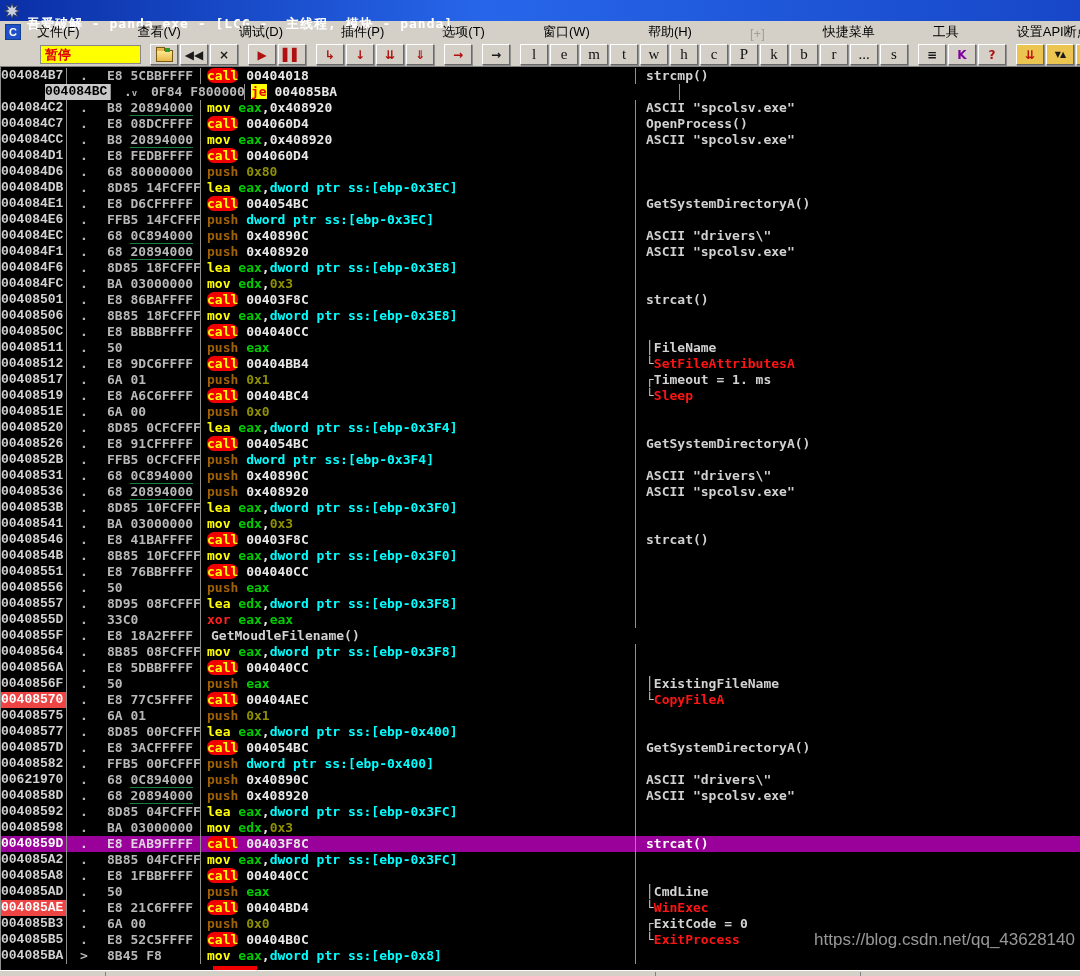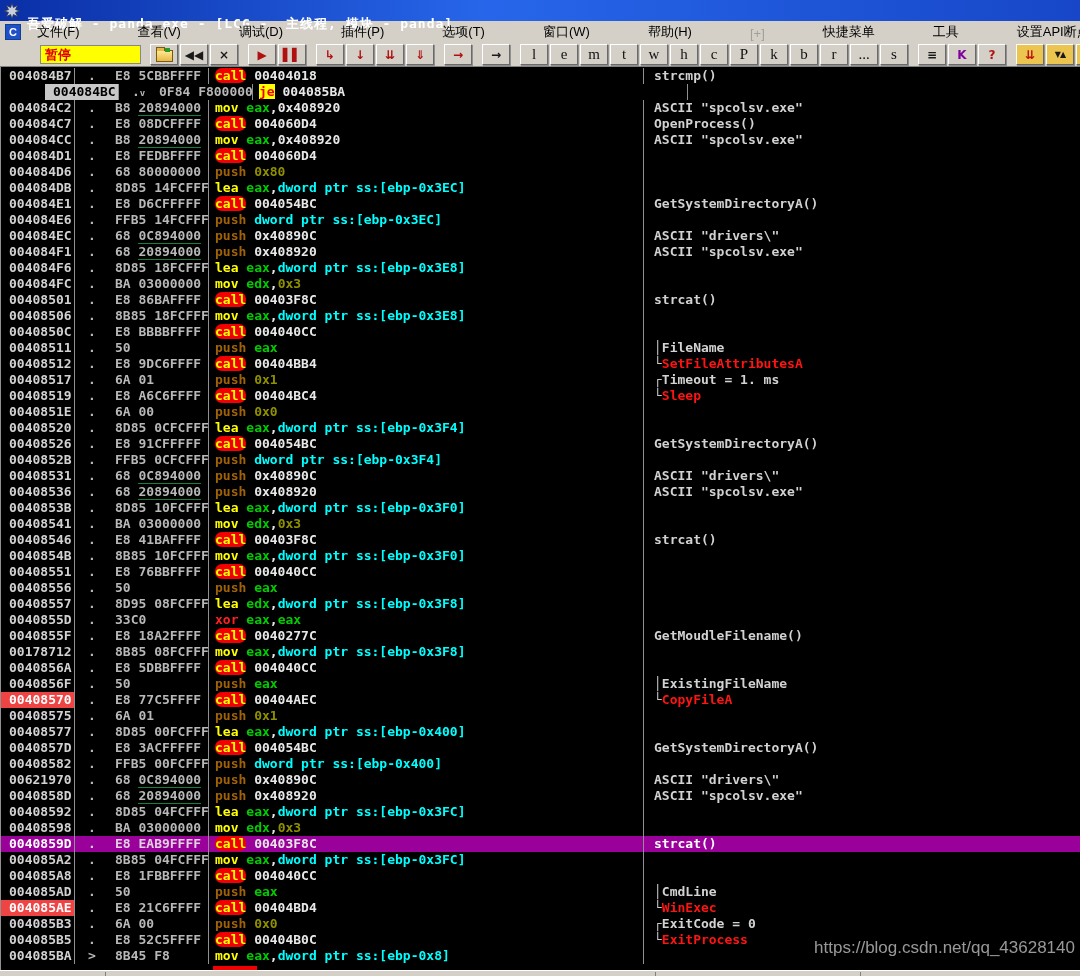--- a/index.html
+++ b/index.html
@@ -32,21 +32,21 @@
   .ico-gold{background:#ecc450;color:#1a1a1a;}
   .ico-gold.ico-red{color:#c01010;}
   .tiny{font:bold 8px "Liberation Sans",sans-serif;letter-spacing:0;}
   .small{font-size:8px;letter-spacing:-1px;}
   .fold{width:15px;height:10px;background:linear-gradient(#ffe890,#e8b84a);border:1px solid #7a5a10;position:relative;margin-top:3px;}
   .fold::before{content:"";position:absolute;top:-4px;left:-1px;width:7px;height:3px;background:#e8b84a;border:1px solid #7a5a10;border-bottom:none;}
   .fold::after{content:"";position:absolute;top:-3px;left:8px;width:5px;height:4px;background:#2a9a2a;}
   
   .pane{position:relative;height:902px;background:#000;padding-top:1px;border-left:1px solid #909090;}
   .row{display:flex;height:16px;line-height:16px;font:bold 13px "DejaVu Sans Mono",monospace;white-space:pre;}
-  .addr{width:65px;padding-left:8px;color:#d2d2d2;flex:none;border-right:1px solid #909090;}
+  .addr{width:65px;padding-left:0;color:#d2d2d2;flex:none;border-right:1px solid #909090;font-family:Liberation Mono, monospace;}
   .row.sel .addr{background:#c8c8c8;color:#000;margin-left:44px;}
   .row.bp .addr{background:#ef4444;color:#fff;}
   .row.cur{background:#9a009a;}
   .row.cur .addr,.row.cur .cmt,.row.cur .cmt .pre{color:#fff;}
   .row.cur .bytes,.row.cur .dot{color:#e0d0e0;}
   .mid{width:133px;flex:none;border-right:1px solid #909090;display:flex;overflow:hidden;}
   .dot{width:27px;padding-left:13px;color:#b8b8b8;flex:none;}
   .jump-hint{font-size:9px;}
   .bytes{color:#b8b8b8;overflow:hidden;white-space:pre;}
   .bytes .u{border-bottom:4px solid #15803d;}
@@ -57,21 +57,21 @@
   .t-call{background:#f20000;color:#ffff00;border-radius:7px;}
   .t-je{background:#ffff00;color:#f20000;}
   .t-mn{color:#ffff00;margin-top:41px;}
   .t-pu{color:#a16207;}
   .t-xo{color:#ff2020;}
   .t-reg{color:#00cc00;}
   .t-mem{color:#00ffff;}
   .t-imm{color:#8f8f00;}
   .t-w{color:#e8e8e8;}
   .partial-next{position:absolute;left:212px;bottom:0;width:44px;height:4px;background:#f20000;}
-  .watermark{position:absolute;right:5px;bottom:12px;font:17px "Liberation Sans",sans-serif;color:rgba(168,168,168,0.9);}
+  .watermark{position:absolute;right:5px;bottom:20px;font:17px "Liberation Sans",sans-serif;color:rgba(168,168,168,0.9);}
   
   .bottomstrip{height:7px;background:#d4d0c8;border-top:1px solid #fff;position:relative;}
   .bottomstrip .tick{position:absolute;top:1px;bottom:0;width:1px;background:#808080;}
 </style>
 </head>
 <body>
 
 <div class="titlebar">
   <svg class="app-icon" viewBox="0 0 16 16">
     <polygon points="16,8 11.5,9.4 13.7,13.7 9.4,11.5 8,16 6.6,11.5 2.3,13.7 4.5,9.4 0,8 4.5,6.6 2.3,2.3 6.6,4.5 8,0 9.4,4.5 13.7,2.3 11.5,6.6" fill="#c9cedd" stroke="#2a3350" stroke-width="0.8"></polygon>
@@ -175,22 +175,22 @@
       <div class="row "><span class="addr">00408531</span><span class="mid"><span class="dot">.</span><span class="bytes"><span>68</span> <span class="u">0C894000</span></span></span><span class="asm"><span class="t-pu">push</span><span class="t-w"> </span><span class="t-w">0x40890C</span></span><span class="cmt"><span>ASCII "drivers\"</span></span></div>
       <div class="row "><span class="addr">00408536</span><span class="mid"><span class="dot">.</span><span class="bytes"><span>68</span> <span class="u">20894000</span></span></span><span class="asm"><span class="t-pu">push</span><span class="t-w"> </span><span class="t-w">0x408920</span></span><span class="cmt"><span>ASCII "spcolsv.exe"</span></span></div>
       <div class="row "><span class="addr">0040853B</span><span class="mid"><span class="dot">.</span><span class="bytes"><span>8D85</span> <span>10FCFFFF</span></span></span><span class="asm"><span class="t-mn">lea</span><span class="t-w"> </span><span class="t-reg">eax</span><span class="t-w">,</span><span class="t-mem">dword ptr ss:[ebp-0x3F0]</span></span><span class="cmt"></span></div>
       <div class="row "><span class="addr">00408541</span><span class="mid"><span class="dot">.</span><span class="bytes"><span>BA</span> <span>03000000</span></span></span><span class="asm"><span class="t-mn">mov</span><span class="t-w"> </span><span class="t-reg">edx</span><span class="t-w">,</span><span class="t-imm">0x3</span></span><span class="cmt"></span></div>
       <div class="row "><span class="addr">00408546</span><span class="mid"><span class="dot">.</span><span class="bytes"><span>E8</span> <span>41BAFFFF</span></span></span><span class="asm"><span class="t-call">call</span><span class="t-w"> 00403F8C</span></span><span class="cmt"><span>strcat()</span></span></div>
       <div class="row "><span class="addr">0040854B</span><span class="mid"><span class="dot">.</span><span class="bytes"><span>8B85</span> <span>10FCFFFF</span></span></span><span class="asm"><span class="t-mn">mov</span><span class="t-w"> </span><span class="t-reg">eax</span><span class="t-w">,</span><span class="t-mem">dword ptr ss:[ebp-0x3F0]</span></span><span class="cmt"></span></div>
       <div class="row "><span class="addr">00408551</span><span class="mid"><span class="dot">.</span><span class="bytes"><span>E8</span> <span>76BBFFFF</span></span></span><span class="asm"><span class="t-call">call</span><span class="t-w"> 004040CC</span></span><span class="cmt"></span></div>
       <div class="row "><span class="addr">00408556</span><span class="mid"><span class="dot">.</span><span class="bytes"><span>50</span></span></span><span class="asm"><span class="t-pu">push</span><span class="t-w"> </span><span class="t-reg">eax</span></span><span class="cmt"></span></div>
       <div class="row "><span class="addr">00408557</span><span class="mid"><span class="dot">.</span><span class="bytes"><span>8D95</span> <span>08FCFFFF</span></span></span><span class="asm"><span class="t-mn">lea</span><span class="t-w"> </span><span class="t-reg">edx</span><span class="t-w">,</span><span class="t-mem">dword ptr ss:[ebp-0x3F8]</span></span><span class="cmt"></span></div>
       <div class="row "><span class="addr">0040855D</span><span class="mid"><span class="dot">.</span><span class="bytes"><span>33C0</span></span></span><span class="asm"><span class="t-xo">xor</span><span class="t-w"> </span><span class="t-reg">eax</span><span class="t-w">,</span><span class="t-reg">eax</span></span><span class="cmt"></span></div>
-      <div class="row "><span class="addr">0040855F</span><span class="mid"><span class="dot">.</span><span class="bytes"><span>E8</span> <span>18A2FFFF</span></span></span><span class="asm"><span class="t-call">call</span><span class="t-w"> 0040277C</span></span><span class="cmt"><span>GetMoudleFilename()</span></span></div>
-      <div class="row "><span class="addr">00178712</span><span class="mid"><span class="dot">.</span><span class="bytes"><span>8B85</span> <span>08FCFFFF</span></span></span><span class="asm"><span class="t-mn">mov</span><span class="t-w"> </span><span class="t-reg">eax</span><span class="t-w">,</span><span class="t-mem">dword ptr ss:[ebp-0x3F8]</span></span><span class="cmt"></span></div>
+      <div class="row "><span class="addr">0040855F</span><span class="mid"><span class="dot">.</span><span class="bytes"><span>E8</span> <span>18A2FFFF</span></span></span><span class="cmt"><span>GetMoudleFilename()</span></span></div>
+      <div class="row "><span class="addr">00408564</span><span class="mid"><span class="dot">.</span><span class="bytes"><span>8B85</span> <span>08FCFFFF</span></span></span><span class="asm"><span class="t-mn">mov</span><span class="t-w"> </span><span class="t-reg">eax</span><span class="t-w">,</span><span class="t-mem">dword ptr ss:[ebp-0x3F8]</span></span><span class="cmt"></span></div>
       <div class="row "><span class="addr">0040856A</span><span class="mid"><span class="dot">.</span><span class="bytes"><span>E8</span> <span>5DBBFFFF</span></span></span><span class="asm"><span class="t-call">call</span><span class="t-w"> 004040CC</span></span><span class="cmt"></span></div>
       <div class="row "><span class="addr">0040856F</span><span class="mid"><span class="dot">.</span><span class="bytes"><span>50</span></span></span><span class="asm"><span class="t-pu">push</span><span class="t-w"> </span><span class="t-reg">eax</span></span><span class="cmt"><span class="pre">│</span><span>ExistingFileName</span></span></div>
       <div class="row bp"><span class="addr">00408570</span><span class="mid"><span class="dot">.</span><span class="bytes"><span>E8</span> <span>77C5FFFF</span></span></span><span class="asm"><span class="t-call">call</span><span class="t-w"> 00404AEC</span></span><span class="cmt"><span class="pre">└</span><span class="red">CopyFileA</span></span></div>
       <div class="row "><span class="addr">00408575</span><span class="mid"><span class="dot">.</span><span class="bytes"><span>6A</span> <span>01</span></span></span><span class="asm"><span class="t-pu">push</span><span class="t-w"> </span><span class="t-imm">0x1</span></span><span class="cmt"></span></div>
       <div class="row "><span class="addr">00408577</span><span class="mid"><span class="dot">.</span><span class="bytes"><span>8D85</span> <span>00FCFFFF</span></span></span><span class="asm"><span class="t-mn">lea</span><span class="t-w"> </span><span class="t-reg">eax</span><span class="t-w">,</span><span class="t-mem">dword ptr ss:[ebp-0x400]</span></span><span class="cmt"></span></div>
       <div class="row "><span class="addr">0040857D</span><span class="mid"><span class="dot">.</span><span class="bytes"><span>E8</span> <span>3ACFFFFF</span></span></span><span class="asm"><span class="t-call">call</span><span class="t-w"> 004054BC</span></span><span class="cmt"><span>GetSystemDirectoryA()</span></span></div>
       <div class="row "><span class="addr">00408582</span><span class="mid"><span class="dot">.</span><span class="bytes"><span>FFB5</span> <span>00FCFFFF</span></span></span><span class="asm"><span class="t-pu">push</span><span class="t-w"> </span><span class="t-mem">dword ptr ss:[ebp-0x400]</span></span><span class="cmt"></span></div>
       <div class="row "><span class="addr">00621970</span><span class="mid"><span class="dot">.</span><span class="bytes"><span>68</span> <span class="u">0C894000</span></span></span><span class="asm"><span class="t-pu">push</span><span class="t-w"> </span><span class="t-w">0x40890C</span></span><span class="cmt"><span>ASCII "drivers\"</span></span></div>
       <div class="row "><span class="addr">0040858D</span><span class="mid"><span class="dot">.</span><span class="bytes"><span>68</span> <span class="u">20894000</span></span></span><span class="asm"><span class="t-pu">push</span><span class="t-w"> </span><span class="t-w">0x408920</span></span><span class="cmt"><span>ASCII "spcolsv.exe"</span></span></div>
       <div class="row "><span class="addr">00408592</span><span class="mid"><span class="dot">.</span><span class="bytes"><span>8D85</span> <span>04FCFFFF</span></span></span><span class="asm"><span class="t-mn">lea</span><span class="t-w"> </span><span class="t-reg">eax</span><span class="t-w">,</span><span class="t-mem">dword ptr ss:[ebp-0x3FC]</span></span><span class="cmt"></span></div>

